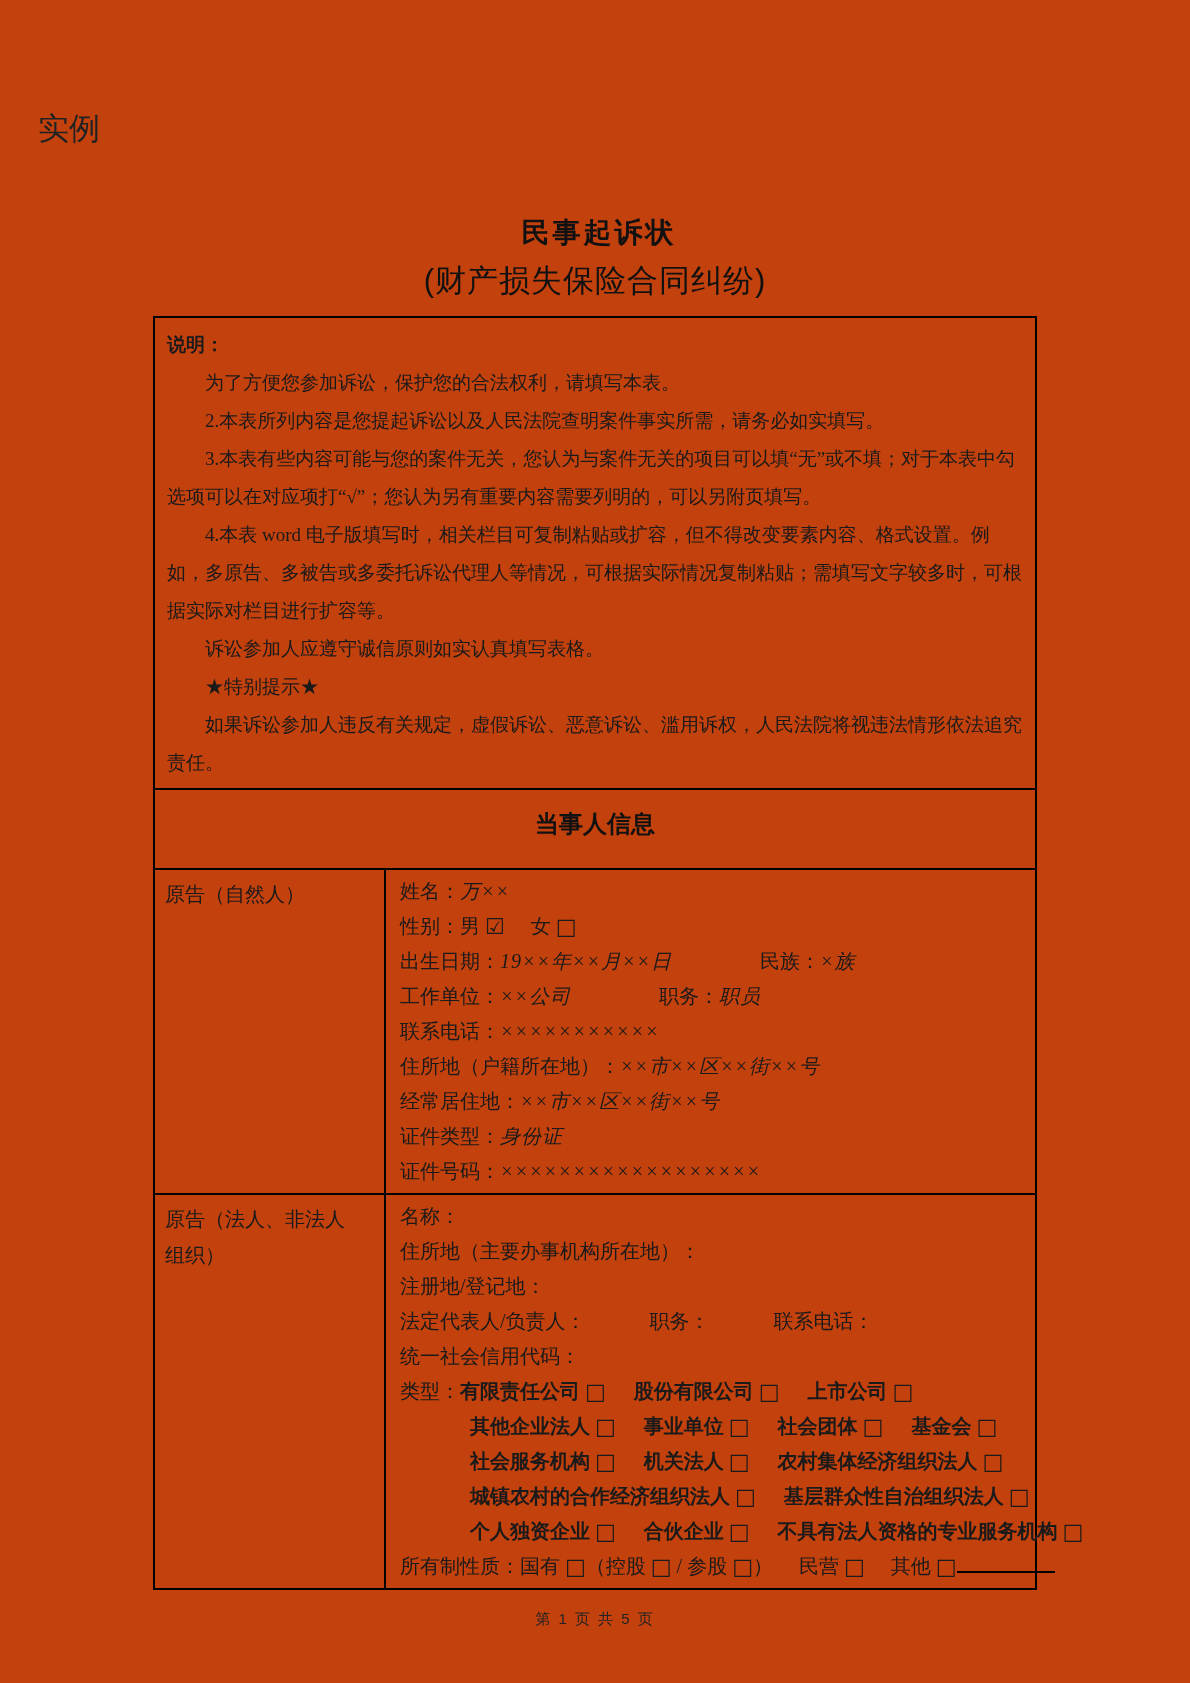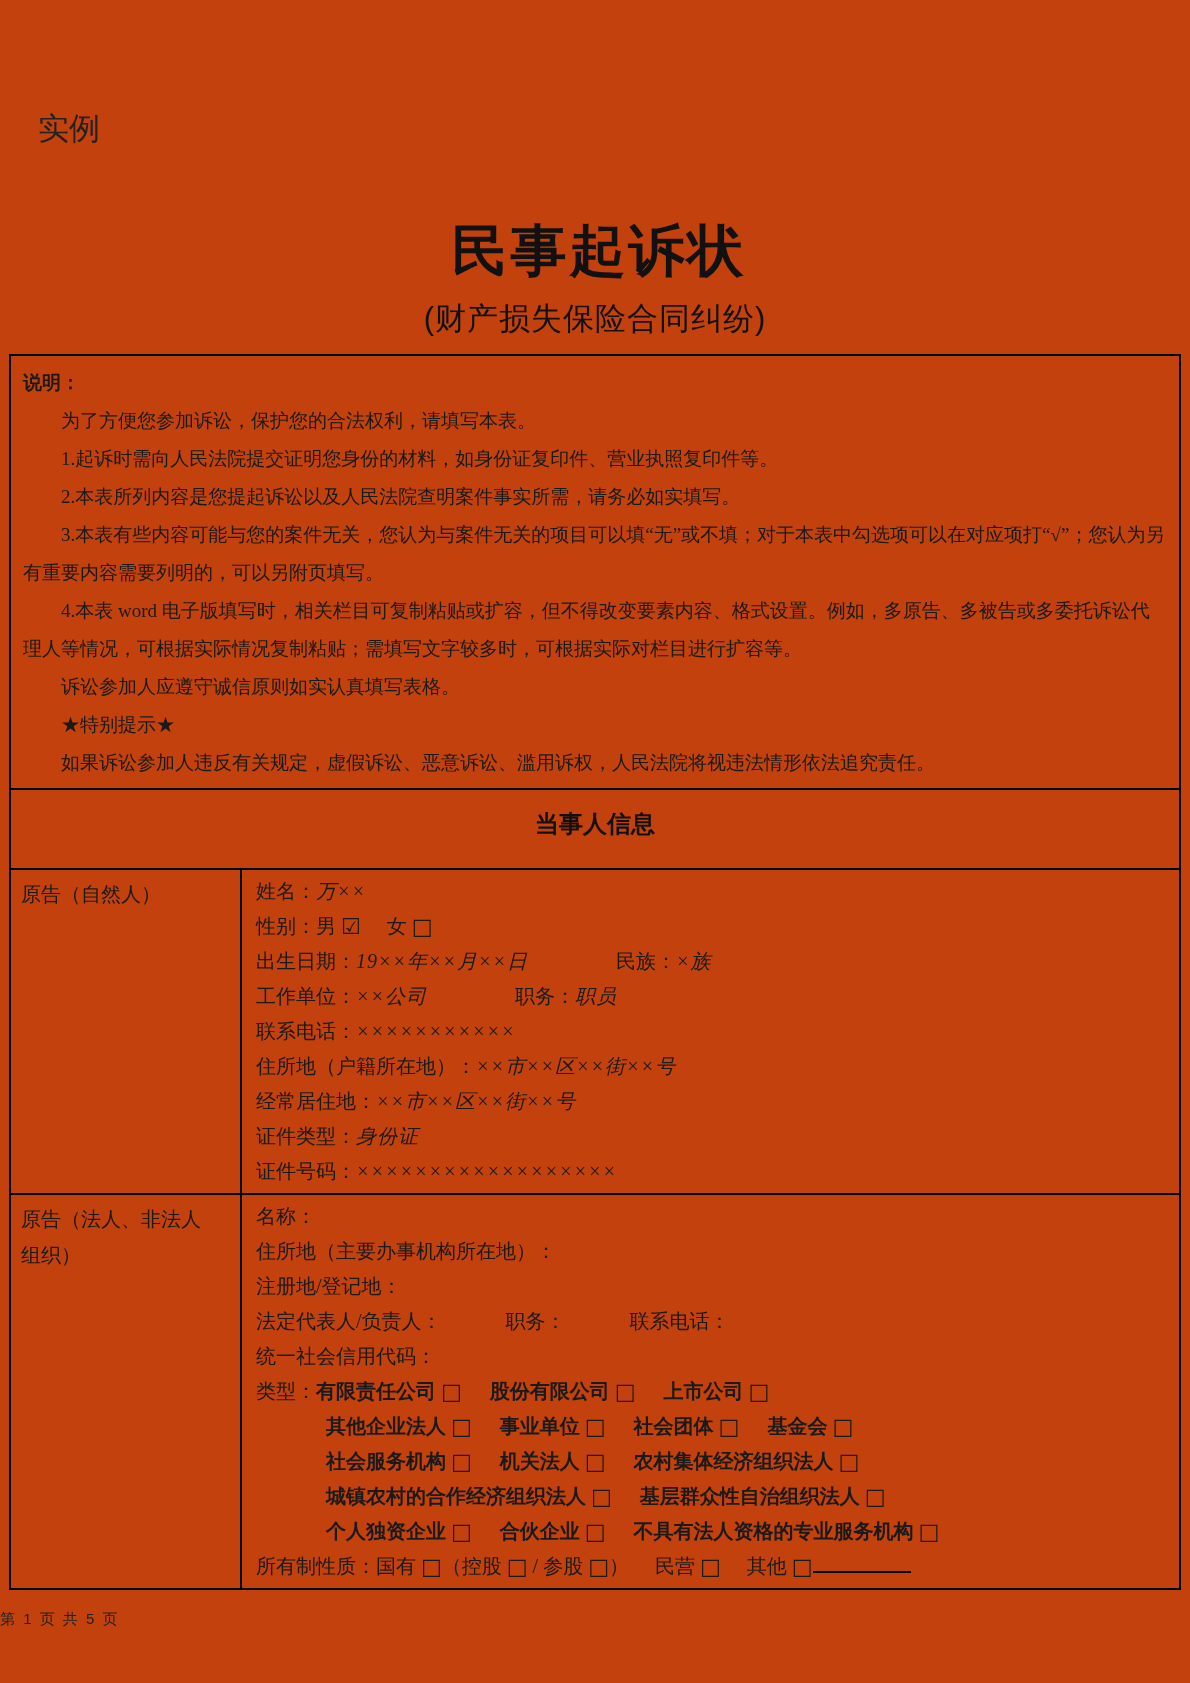--- a/index.html
+++ b/index.html
@@ -17,38 +17,38 @@
   .corner-label {
     padding-top: 108px;
     margin-left: 38px;
     font-size: 31px;
     font-family: "Liberation Sans", "DejaVu Sans", sans-serif;
     color: #222;
   }
   .doc-title {
     margin: 64px 0 0 0;
     text-align: center;
-    font-size: 56px;
+    font-size: 28px;
     font-weight: 700;
     letter-spacing: 3px;
     font-family: "Liberation Sans", "DejaVu Sans", sans-serif;
     color: #111;
     padding-left: 8px;
   }
   .doc-subtitle {
     margin: 8px 0 0 0;
     text-align: center;
     font-size: 31px;
     font-weight: 400;
     letter-spacing: 1px;
     font-family: "Liberation Sans", "DejaVu Sans", sans-serif;
     color: #111;
   }
   .main-box {
-    width: 1172px;
+    width: 884px;
     margin: 14px auto 0 auto;
     border: 2px solid #000;
   }
   .instructions {
     padding: 8px 12px 6px 12px;
     font-size: 19px;
     line-height: 38px;
     color: #1a1a1a;
   }
   .instructions p { margin: 0; text-indent: 2em; }
@@ -99,21 +99,21 @@
   .gap-sm { display: inline-block; width: 26px; }
   .fill-line {
     display: inline-block;
     width: 98px;
     height: 1em;
     border-bottom: 2px solid #000;
     vertical-align: baseline;
   }
   .page-footer {
     margin-top: 20px;
-    text-align: left;
+    text-align: center;
     font-size: 15px;
     letter-spacing: 2px;
     color: #222;
     font-family: "Liberation Sans", "DejaVu Sans", sans-serif;
   }
 </style>
 </head>
 <body>
 
 <div class="page">
@@ -121,21 +121,20 @@
   <div class="corner-label">实例</div>
 
   <h1 class="doc-title">民事起诉状</h1>
   <h2 class="doc-subtitle">(财产损失保险合同纠纷)</h2>
 
   <div class="main-box">
 
     <div class="instructions">
       <p class="no-indent bold">说明：</p>
       <p>为了方便您参加诉讼，保护您的合法权利，请填写本表。</p>
-      <p>1.起诉时需向人民法院提交证明您身份的材料，如身份证复印件、营业执照复印件等。</p>
       <p>2.本表所列内容是您提起诉讼以及人民法院查明案件事实所需，请务必如实填写。</p>
       <p>3.本表有些内容可能与您的案件无关，您认为与案件无关的项目可以填“无”或不填；对于本表中勾选项可以在对应项打“√”；您认为另有重要内容需要列明的，可以另附页填写。</p>
       <p>4.本表 word 电子版填写时，相关栏目可复制粘贴或扩容，但不得改变要素内容、格式设置。例如，多原告、多被告或多委托诉讼代理人等情况，可根据实际情况复制粘贴；需填写文字较多时，可根据实际对栏目进行扩容等。</p>
       <p>诉讼参加人应遵守诚信原则如实认真填写表格。</p>
       <p>★特别提示★</p>
       <p>如果诉讼参加人违反有关规定，虚假诉讼、恶意诉讼、滥用诉权，人民法院将视违法情形依法追究责任。</p>
     </div>
 
     <div class="party-heading">当事人信息</div>
 

